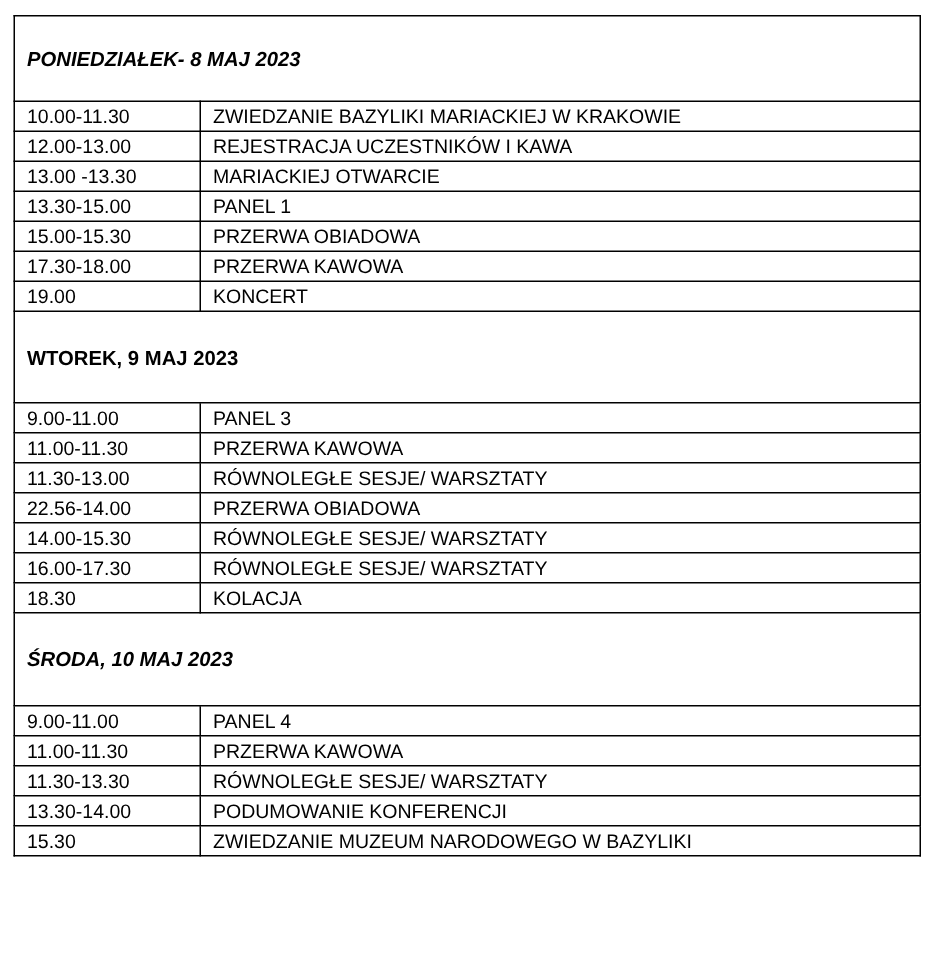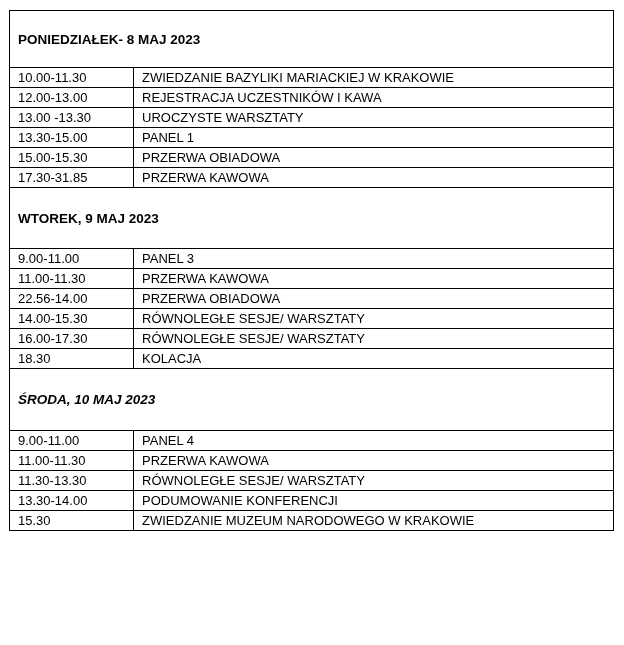--- a/index.html
+++ b/index.html
@@ -11,21 +11,21 @@
     border:1.5px solid #000000;
     color:#000000;
     font-size:13px;
     padding:0 4px 0 8px;
     vertical-align:middle;
     white-space:nowrap;
     overflow:hidden;
   }
   tr.data-row { height:20px; }
   tr.day-row td { font-weight:bold; font-size:13.5px; }
-  tr.day-h1 { height:57px; }
+  tr.day-h1 { height:57px;font-style:italic; }
   tr.day-h2 { height:61px; }
   tr.day-h3 { height:62px;font-style:italic; }
 </style>
 </head>
 <body>
 
 <div class="schedule-wrap">
   <table>
     <colgroup>
       <col style="width:124px">
@@ -39,45 +39,53 @@
       <tr class="data-row">
         <td>10.00-11.30</td>
         <td>ZWIEDZANIE BAZYLIKI MARIACKIEJ W KRAKOWIE</td>
       </tr>
       <tr class="data-row">
         <td>12.00-13.00</td>
         <td>REJESTRACJA UCZESTNIKÓW I KAWA</td>
       </tr>
       <tr class="data-row">
         <td>13.00 -13.30</td>
-        <td>UROCZYSTE WARSZTATY</td>
+        <td>MARIACKIEJ OTWARCIE</td>
       </tr>
       <tr class="data-row">
         <td>13.30-15.00</td>
         <td>PANEL 1</td>
       </tr>
       <tr class="data-row">
         <td>15.00-15.30</td>
         <td>PRZERWA OBIADOWA</td>
       </tr>
       <tr class="data-row">
-        <td>17.30-31.85</td>
+        <td>17.30-18.00</td>
         <td>PRZERWA KAWOWA</td>
+      </tr>
+      <tr class="data-row">
+        <td>19.00</td>
+        <td>KONCERT</td>
       </tr>
 
       <tr class="day-row day-h2">
         <td colspan="2">WTOREK, 9 MAJ 2023</td>
       </tr>
       <tr class="data-row">
         <td>9.00-11.00</td>
         <td>PANEL 3</td>
       </tr>
       <tr class="data-row">
         <td>11.00-11.30</td>
         <td>PRZERWA KAWOWA</td>
+      </tr>
+      <tr class="data-row">
+        <td>11.30-13.00</td>
+        <td>RÓWNOLEGŁE SESJE/ WARSZTATY</td>
       </tr>
       <tr class="data-row">
         <td>22.56-14.00</td>
         <td>PRZERWA OBIADOWA</td>
       </tr>
       <tr class="data-row">
         <td>14.00-15.30</td>
         <td>RÓWNOLEGŁE SESJE/ WARSZTATY</td>
       </tr>
       <tr class="data-row">
@@ -103,17 +111,17 @@
       <tr class="data-row">
         <td>11.30-13.30</td>
         <td>RÓWNOLEGŁE SESJE/ WARSZTATY</td>
       </tr>
       <tr class="data-row">
         <td>13.30-14.00</td>
         <td>PODUMOWANIE KONFERENCJI</td>
       </tr>
       <tr class="data-row">
         <td>15.30</td>
-        <td>ZWIEDZANIE MUZEUM NARODOWEGO W KRAKOWIE</td>
+        <td>ZWIEDZANIE MUZEUM NARODOWEGO W BAZYLIKI</td>
       </tr>
     </tbody>
   </table>
 </div>
 
 </body></html>

